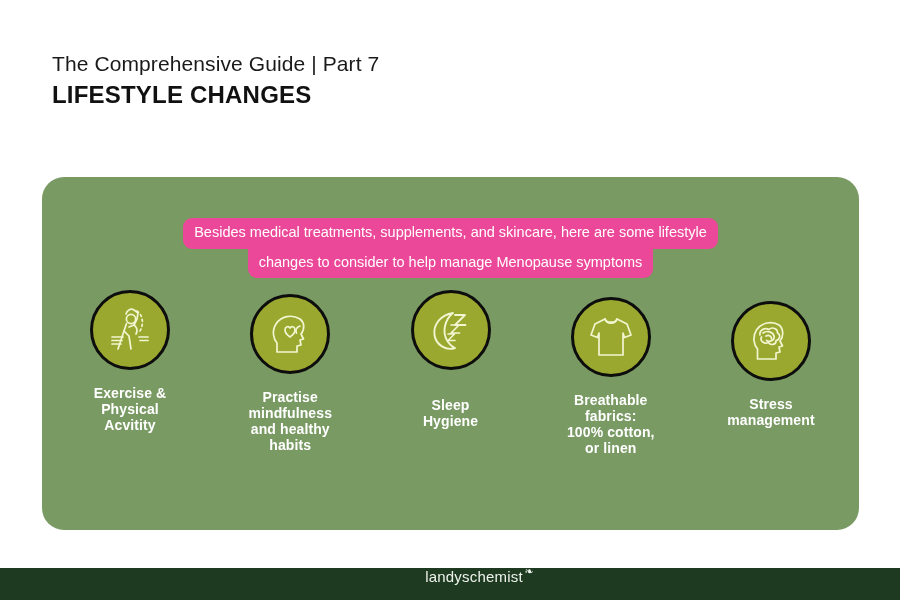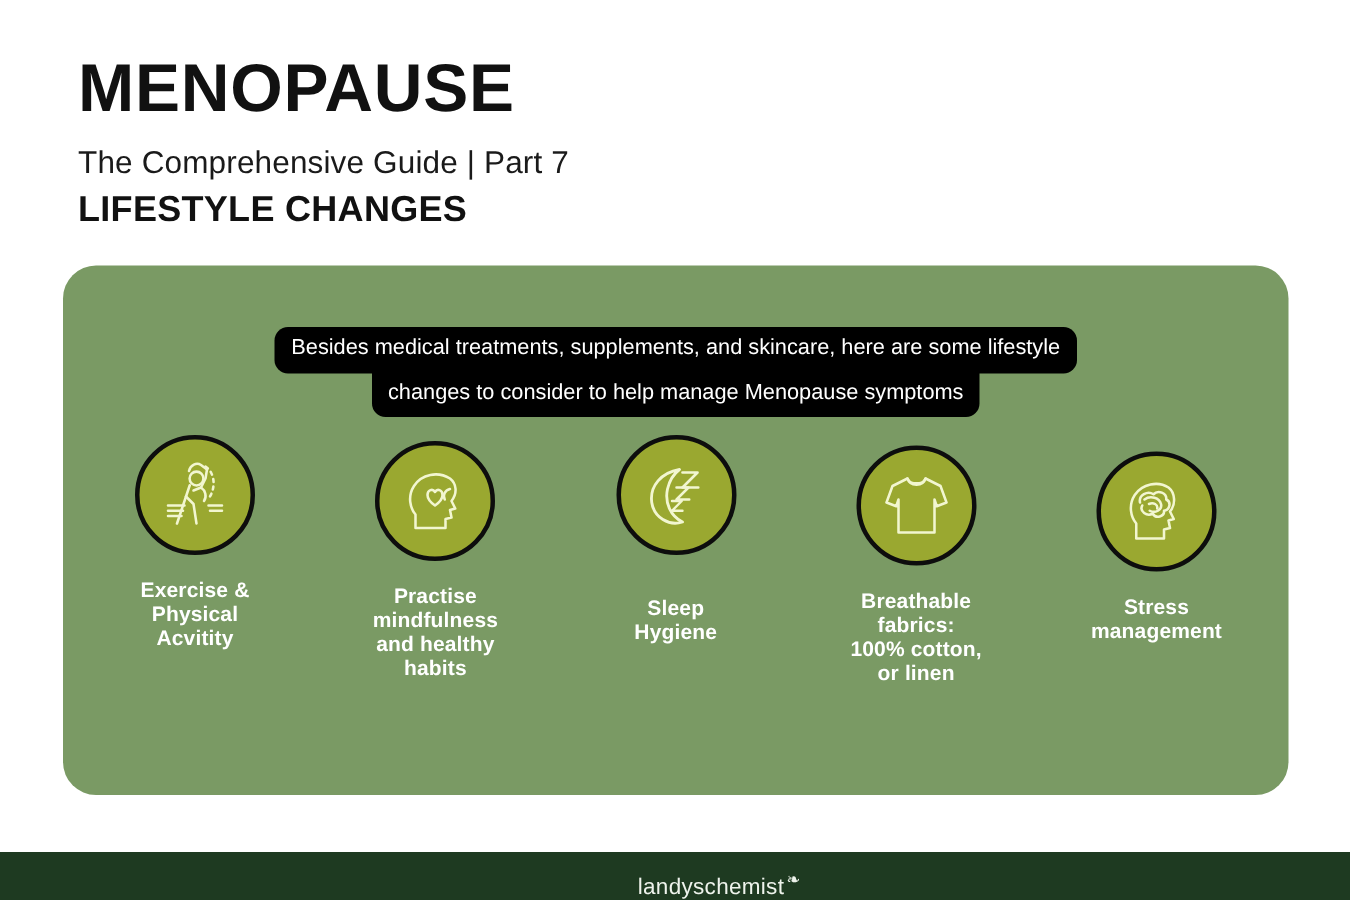--- a/index.html
+++ b/index.html
@@ -56,21 +56,21 @@
     position: absolute;
     top: 41px;
     left: 0;
     width: 100%;
     display: flex;
     flex-direction: column;
     align-items: center;
   }
 
   .banner-line {
-    background: #000000;
+    background: #ec4899;
     color: #ffffff;
     font-size: 14.5px;
     line-height: 1.35;
     padding: 5px 11px 6px 11px;
     border-radius: 9px;
     white-space: nowrap;
   }
 
   .banner-line.l1 { border-radius: 9px 9px 9px 9px; }
   .banner-line.l2 { margin-top: -1px; border-radius: 0 0 9px 9px; }
@@ -125,21 +125,21 @@
 
   
   .footer {
     position: absolute;
     left: 0;
     bottom: 0;
     width: 900px;
     height: 32px;
     background: #1e3a21;
     display: flex;
-    align-items: flex-end;
+    align-items: flex-start;
     justify-content: center;
     padding-left: 48px;
   }
 
   .brand {
     color: #eef3ec;
     font-size: 15px;
     letter-spacing: 0.2px;
     position: relative;
   }
@@ -149,21 +149,20 @@
     right: -11px;
     top: -3px;
     color: #eef3ec;
     font-size: 11px;
   }
 </style>
 </head>
 <body>
 
 <div class="header">
-  <div class="title">MENOPAUSE</div>
   <div class="subtitle">The Comprehensive Guide | Part 7</div>
   <div class="title2">LIFESTYLE CHANGES</div>
 </div>
 
 <div class="card">
 
   <div class="banner">
     <div class="banner-line l1">Besides medical treatments, supplements, and skincare, here are some lifestyle</div>
     <div class="banner-line l2">changes to consider to help manage Menopause symptoms</div>
   </div>

